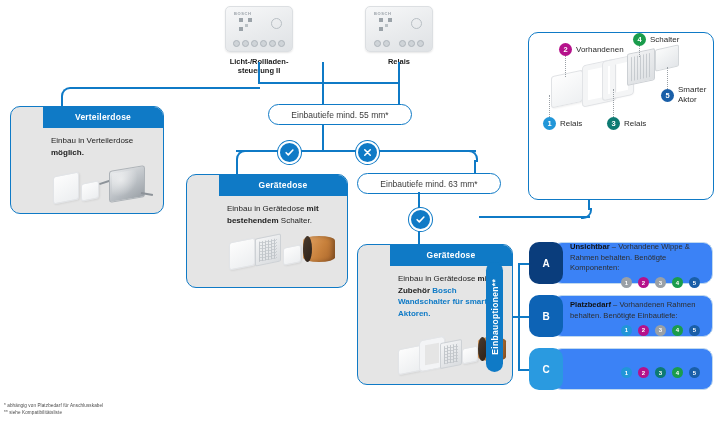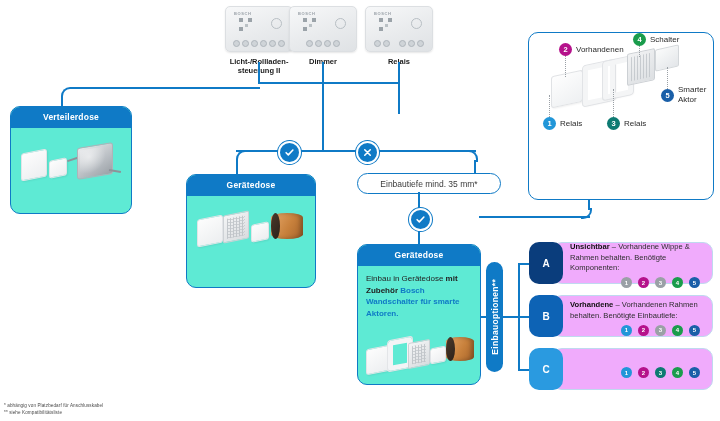--- a/index.html
+++ b/index.html
@@ -78,22 +78,22 @@
     background:#0f7ac6;border:2px solid #ffffff;
     display:flex;align-items:center;justify-content:center;
     box-shadow:0 0 0 1px #0f7ac6;
     z-index:6;
   }
   .mark svg{display:block;}
 
   
   .card{
     position:absolute;
-    border:1.6px solid #0f7ac6;border-radius:10px;background:#5eead4;
-    overflow:hidden;z-index:4;
+    border:1.6px solid #0f7ac6;border-radius:10px;background:#e5e5e5;
+    overflow:hidden;z-index:4;padding-left:32px;
   }
   .card-hd{
     background:#0f7ac6;color:#fff;
     font-size:8.5px;font-weight:700;letter-spacing:.2px;
     text-align:center;padding:5px 4px 6px;
   }
   .card-bd{padding:7px 8px 4px;position:relative;}
   .card-tx{font-size:8px;line-height:1.45;color:#222;}
   .card-tx b{font-weight:700;}
   .card-tx .accent{color:#0f7ac6;font-weight:700;}
@@ -215,21 +215,21 @@
   
   .opt{position:absolute;display:flex;align-items:stretch;z-index:4;}
   .opt-tag{
     width:34px;border-radius:10px;
     display:flex;align-items:center;justify-content:center;
     color:#fff;font-size:10px;font-weight:700;
     position:relative;z-index:2;
   }
   .opt-body{
     flex:1;margin-left:-11px;
-    border:1.4px solid #bfd9ef;border-radius:10px;background:#f0abfc;
+    border:1.4px solid #bfd9ef;border-radius:10px;background:#3b82f6;
     padding:5px 8px 1px 17px;
     display:flex;flex-direction:column;justify-content:center;
   }
   .opt-tx{font-size:7.6px;line-height:1.42;color:#2d2d2d;}
   .opt-tx b{font-weight:700;color:#111;}
   .opt-dots{display:flex;gap:6px;justify-content:flex-end;margin-top:3px;padding-right:4px;}
   .odot{
     width:11px;height:11px;border-radius:50%;
     color:#fff;font-size:6px;font-weight:700;
     display:flex;align-items:center;justify-content:center;
@@ -256,34 +256,20 @@
           <span></span>
           <span></span>
           <span></span>
           <span></span>
           <span></span>
       </div>
     </div>
     <div class="dev-label">Licht-/Rollladen-<br>steuerung II</div>
   </div>
 
-  <div class="device" style="left:287px;top:6px;width:72px;">
-    <div class="dev-img">
-      <div class="dev-brand">BOSCH</div>
-      <div class="dev-qr"></div>
-      <div class="dev-ring"></div>
-      <div class="dev-terms">
-        <span></span>
-          <span></span>
-          <span></span>
-          <span></span>
-      </div>
-    </div>
-    <div class="dev-label">Dimmer</div>
-  </div>
 
   <div class="device" style="left:363px;top:6px;width:72px;">
     <div class="dev-img">
       <div class="dev-brand">BOSCH</div>
       <div class="dev-qr"></div>
       <div class="dev-ring"></div>
       <div class="dev-terms">
         <span></span>
           <span></span>
           <span class="gap"></span>
@@ -301,20 +287,23 @@
   <div class="ln lnh" style="left:258px;top:82px;width:141px;"></div>
 
   <div class="ln lnv" style="left:322px;top:82px;height:68px;"></div>
 
   <div class="ln lnh" style="left:70px;top:87px;width:190px;"></div>
   <div class="corner c-tl" style="left:61px;top:87px;width:9px;height:9px;"></div>
   <div class="ln lnv" style="left:61px;top:96px;height:10px;"></div>
 
   <div class="ln lnv" style="left:398px;top:82px;height:32px;"></div>
 
+  <div class="pill" style="left:268px;top:104px;width:122px;height:19px;">
+    <span>Einbautiefe mind. 55 mm*</span>
+  </div>
 
   <div class="ln lnh" style="left:236px;top:150px;width:240px;"></div>
 
   <div class="mark" style="left:278px;top:141px;">
     <svg width="11" height="11" viewBox="0 0 12 12" aria-hidden="true">
       <path d="M2.3 6.2 L4.7 8.6 L9.7 3.3" fill="none" stroke="#ffffff" stroke-width="1.7" stroke-linecap="round" stroke-linejoin="round"></path>
     </svg>
   </div>
 
   <div class="mark" style="left:356px;top:141px;">
@@ -323,21 +312,21 @@
     </svg>
   </div>
 
   <div class="corner c-tl" style="left:236px;top:150px;width:9px;height:10px;"></div>
   <div class="ln lnv" style="left:236px;top:160px;height:14px;"></div>
 
   <div class="corner c-tr" style="left:467px;top:150px;width:9px;height:10px;"></div>
   <div class="ln lnv" style="left:474px;top:160px;height:16px;"></div>
 
   <div class="pill" style="left:357px;top:173px;width:122px;height:19px;">
-    <span>Einbautiefe mind. 35 mm*</span>
+    <span>Einbautiefe mind. 63 mm*</span>
   </div>
 
   <div class="ln lnv" style="left:418px;top:192px;height:18px;"></div>
   <div class="mark" style="left:409px;top:208px;">
     <svg width="11" height="11" viewBox="0 0 12 12" aria-hidden="true">
       <path d="M2.3 6.2 L4.7 8.6 L9.7 3.3" fill="none" stroke="#ffffff" stroke-width="1.7" stroke-linecap="round" stroke-linejoin="round"></path>
     </svg>
   </div>
   <div class="ln lnv" style="left:418px;top:226px;height:18px;"></div>
 
@@ -380,33 +369,35 @@
       <div class="blabel" style="left:47px;top:12px;">Vorhandenen</div>
       <div class="blabel" style="left:95px;top:86px;">Relais</div>
       <div class="blabel" style="left:121px;top:2px;">Schalter</div>
       <div class="blabel" style="left:149px;top:52px;">Smarter<br>Aktor</div>
     </div>
   </div>
 
   <div class="card" style="left:10px;top:106px;width:120px;height:106px;">
     <div class="card-hd">Verteilerdose</div>
     <div class="card-bd">
+      <div class="card-tx">Einbau in Verteilerdose <b>möglich.</b></div>
       <div class="illu" style="height:46px;">
         <div class="plate" style="left:2px;width:24px;height:26px;"></div>
         <div class="plate" style="left:30px;bottom:8px;width:16px;height:16px;"></div>
         <div class="wire" style="left:48px;bottom:26px;width:14px;transform:rotate(-18deg);"></div>
         <div class="jbox" style="left:58px;bottom:8px;width:34px;height:30px;"></div>
         <div class="wire" style="left:90px;bottom:14px;width:12px;transform:rotate(10deg);"></div>
       </div>
     </div>
   </div>
 
   <div class="card" style="left:186px;top:174px;width:128px;height:112px;">
     <div class="card-hd">Gerätedose</div>
     <div class="card-bd">
+      <div class="card-tx">Einbau in Gerätedose <b>mit bestehendem</b> Schalter.</div>
       <div class="illu" style="height:44px;">
         <div class="plate" style="left:2px;width:24px;height:26px;"></div>
         <div class="mechbox" style="left:28px;width:24px;height:26px;"></div>
         <div class="plate" style="left:56px;bottom:10px;width:16px;height:16px;"></div>
         <div class="actor" style="left:76px;width:32px;height:26px;"></div>
       </div>
     </div>
   </div>
 
   <div class="card" style="left:357px;top:244px;width:122px;height:139px;">
@@ -461,21 +452,21 @@
       </div>
     </div>
   </div>
 
   <div class="opt" style="left:529px;top:295px;width:184px;height:42px;">
     <div class="opt-tag" style="background:#0d63b5;">
       <span>B</span>
     </div>
     <div class="opt-body">
       <div class="opt-tx">
-        <b>Vorhandene</b><span> – </span><span>Vorhandenen Rahmen behalten. Benötigte Einbautiefe:</span>
+        <b>Platzbedarf</b><span> – </span><span>Vorhandenen Rahmen behalten. Benötigte Einbautiefe:</span>
       </div>
       <div class="opt-dots">
         <div class="odot" style="background:#2196d8;">
             <span>1</span>
           </div>
         <div class="odot" style="background:#b5128b;">
             <span>2</span>
           </div>
         <div class="odot" style="background:#9aa0a6;">
             <span>3</span>

